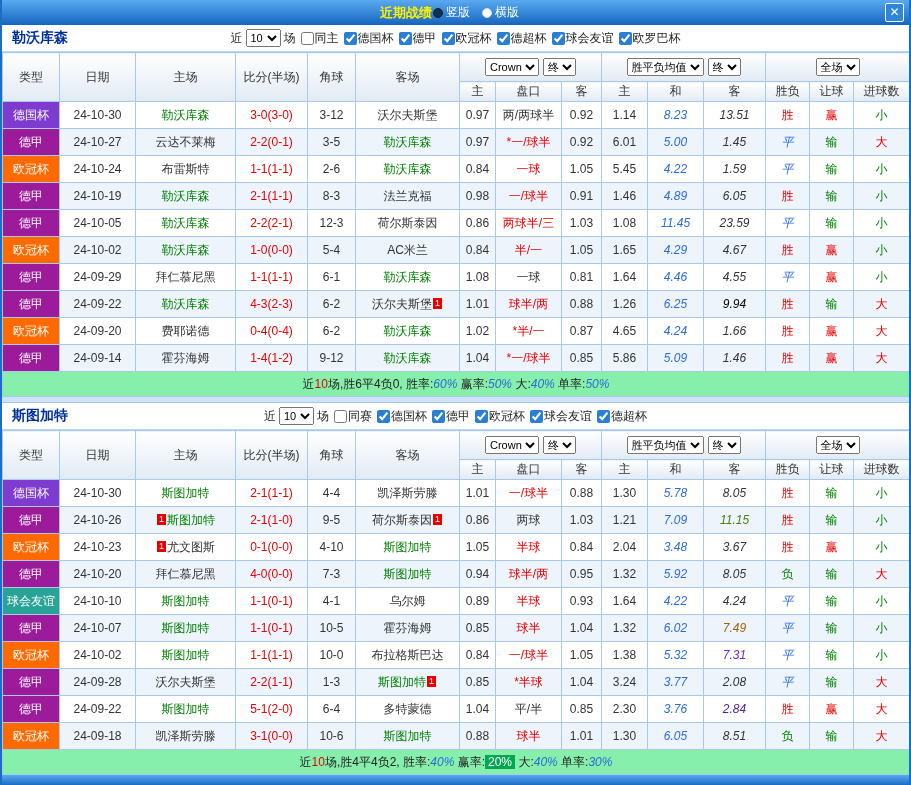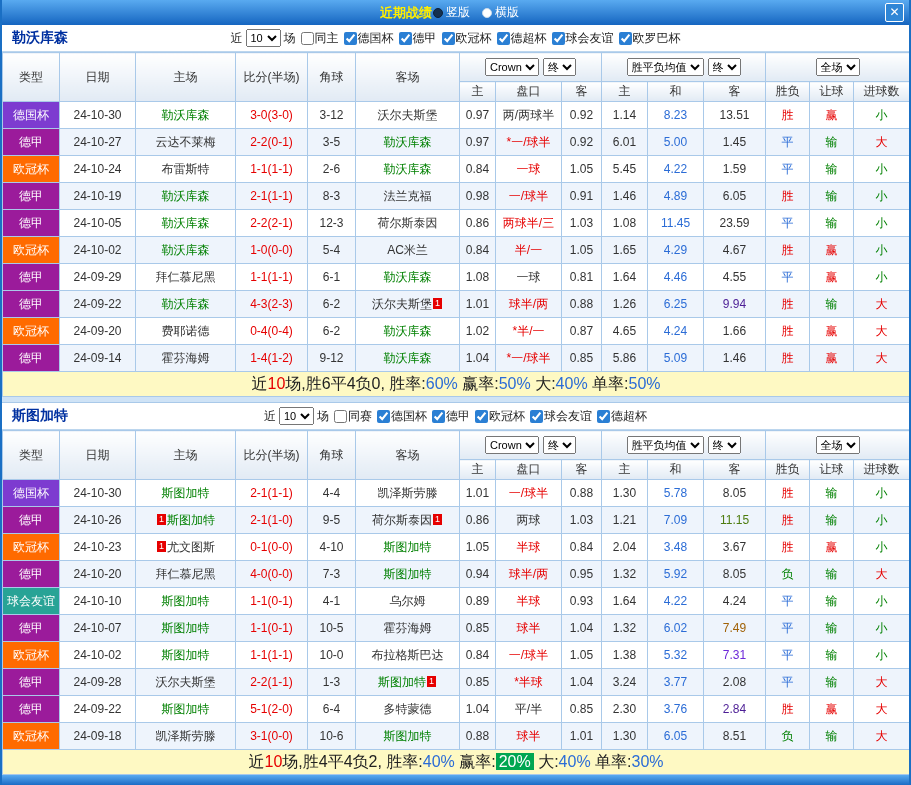--- a/index.html
+++ b/index.html
@@ -24,30 +24,30 @@
 
   
   table { border-collapse: collapse; table-layout: fixed; width: 100%; font-size: 12px; text-align: center; }
   th, td { border: 1px solid #a9c9e9; padding: 0 1px; overflow: hidden; white-space: nowrap; font-weight: normal; color: #333; }
   thead th { background: linear-gradient(#ffffff, #e1eaf4); }
   thead .h1 th { height: 29px; }
   thead .h2 th { height: 20px; }
   thead select { font-size: 11px; height: 18px; margin: 0 2px; }
   tbody td { height: 27px; }
   tbody tr:nth-child(even) { background: #eef4fc; }
-  tfoot td { height: 25px; background: #fef9c3; font-size: 16px; color: #222; }
+  tfoot td { height: 25px; background: #86efac; font-size: 12px; color: #222; }
 
   .c-cup  { background: #7d3bd0; color: #fff; }
   .c-liga { background: #9b1b9b; color: #fff; }
   .c-ucl  { background: #ff6a00; color: #fff; }
   .c-fr   { background: #28a396; color: #fff; }
 
   .tg { color: #008000; }
   .red { color: #e60000; }
-  .blue { color: #2b6cd6; }
+  .blue { color: #2b6cd6; font-style: italic; }
   .green { color: #008000; }
   .sc { color: #e60000; }
   .bdg { display: inline-block; background: #e60000; color: #fff; font-size: 9px; line-height: 11px; padding: 0 2px; margin: 0 1px; vertical-align: 2px; }
   .bdg:empty { display: none; }
   .hl { background: #00a651; color: #fff; padding: 0 3px; }
 
   .section-gap { height: 6px; background: #cfe3f6; border-bottom: 1px solid #a9c9e9; }
   .bottombar { height: 11px; background: linear-gradient(#59aaf0, #1565c0); }
 </style>
 </head>
@@ -292,21 +292,21 @@
             <td>24-09-22</td>
             <td><span class="tg">勒沃库森</span></td>
             <td class="sc">4-3(2-3)</td>
             <td>6-2</td>
             <td><span>沃尔夫斯堡</span><span class="bdg">1</span></td>
             <td>1.01</td>
             <td class="red">球半/两</td>
             <td>0.88</td>
             <td>1.26</td>
             <td class="blue">6.25</td>
-            <td class="blue" style="color:#4c1d95">9.94</td>
+            <td class="blue" style="color:#000000">9.94</td>
             <td class="red">胜</td>
             <td class="green">输</td>
             <td class="red">大</td>
           </tr>
 
           <tr>
             <td class="c-ucl">欧冠杯</td>
             <td>24-09-20</td>
             <td><span>费耶诺德</span></td>
             <td class="sc">0-4(0-4)</td>

